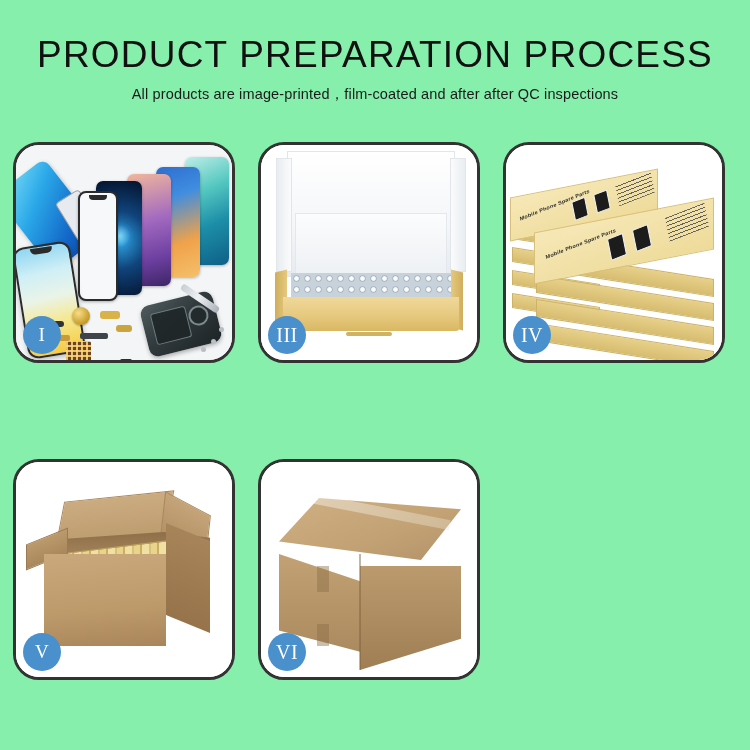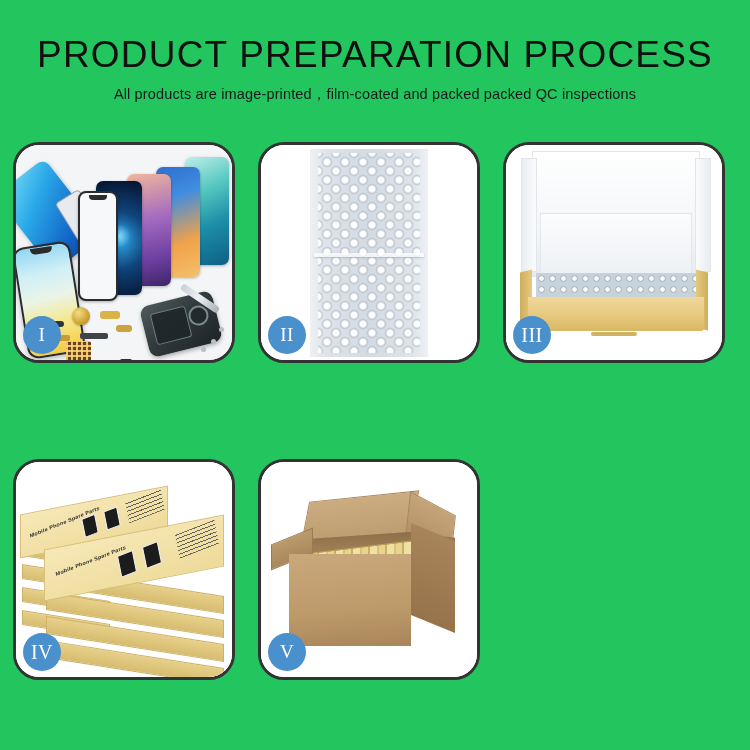--- a/index.html
+++ b/index.html
@@ -9,21 +9,21 @@
     height: 750px;
     background: #ffffff;
     font-family: "Liberation Sans", sans-serif;
     overflow: hidden;
   }
 
   .page {
     position: relative;
     width: 750px;
     height: 750px;
-    background: #22c55e;
+    background: #86efac;
   }
 
   
   .header { position: absolute; top: 0; left: 0; width: 750px; text-align: center; }
 
   .title {
     margin-top: 34px;
     font-size: 37px;
     font-weight: 400;
     letter-spacing: 1.2px;
@@ -383,21 +383,21 @@
     background: rgba(120,95,60,.45);
   }
 </style>
 </head>
 <body>
 
 <div class="page">
 
   <div class="header">
     <div class="title">PRODUCT PREPARATION PROCESS</div>
-    <div class="subtitle">All products are image-printed，film-coated and packed packed QC inspections</div>
+    <div class="subtitle">All products are image-printed，film-coated and after after QC inspections</div>
   </div>
 
   <div class="grid">
 
     <div class="panel">
       <div class="panel-photo p1">
         <div class="blue-screen"></div>
         <div class="ph ph-e"></div>
         <div class="ph ph-d"></div>
         <div class="ph ph-c"></div>
@@ -415,29 +415,20 @@
 
         <div class="part cam6"></div>
         <div class="screwdriver"></div>
         <div class="screw" style="right:16px;bottom:16px;"></div>
         <div class="screw" style="right:26px;bottom:8px;"></div>
         <div class="screw" style="right:8px;bottom:28px;"></div>
       </div>
       <div class="badge">I</div>
     </div>
 
-    <div class="panel">
-      <div class="panel-photo p2">
-        <div class="bubble-bag">
-          <div class="bubbles"></div>
-          <div class="bag-seam"></div>
-        </div>
-      </div>
-      <div class="badge">II</div>
-    </div>
 
     <div class="panel">
       <div class="panel-photo p3">
         <div class="lid3"></div>
         <div class="foam3"></div>
         <div class="bubble-layer3"></div>
         <div class="box3-left"></div>
         <div class="box3-right"></div>
         <div class="box3-front"></div>
         <div class="box3-tab"></div>
@@ -485,15 +476,27 @@
         <div class="carton-inner-top"></div>
         <div class="ybars"></div>
         <div class="flap-left"></div>
         <div class="flap-front"></div>
         <div class="carton-body"></div>
         <div class="carton-right"></div>
       </div>
       <div class="badge">V</div>
     </div>
 
+    <div class="panel">
+      <div class="panel-photo p6">
+        <div class="sealed-top"></div>
+        <div class="tape-top"></div>
+        <div class="sealed-left"></div>
+        <div class="sealed-right"></div>
+        <div class="edge-seam"></div>
+        <div class="tape-v1"></div>
+        <div class="tape-v2"></div>
+      </div>
+      <div class="badge small-text">VI</div>
+    </div>
 
   </div>
 </div>
 
 </body></html>

